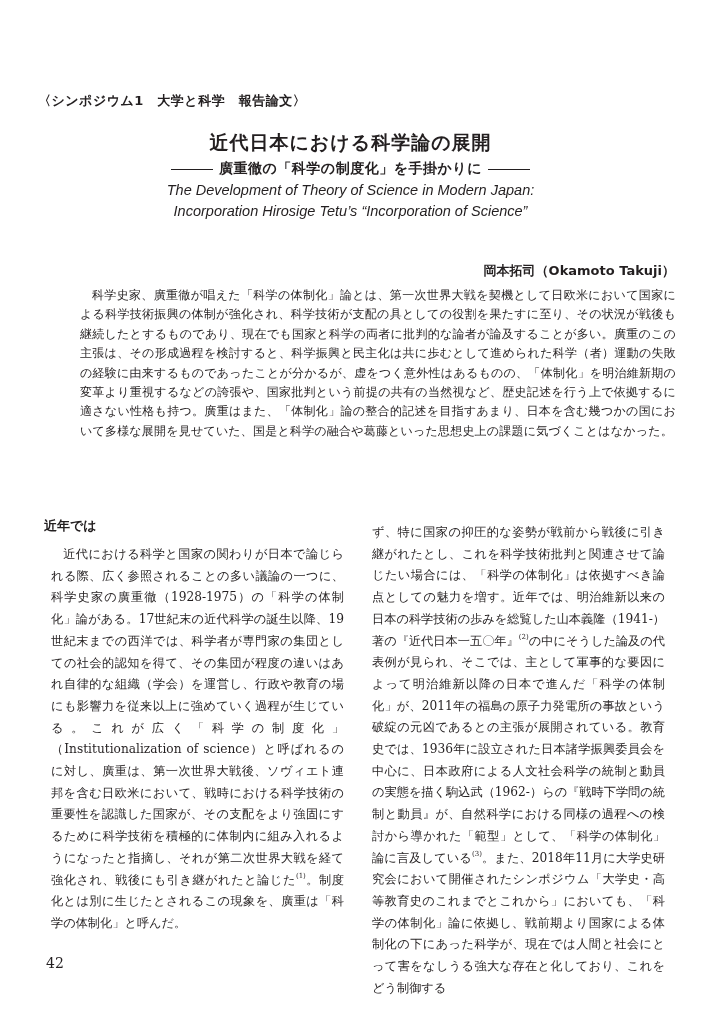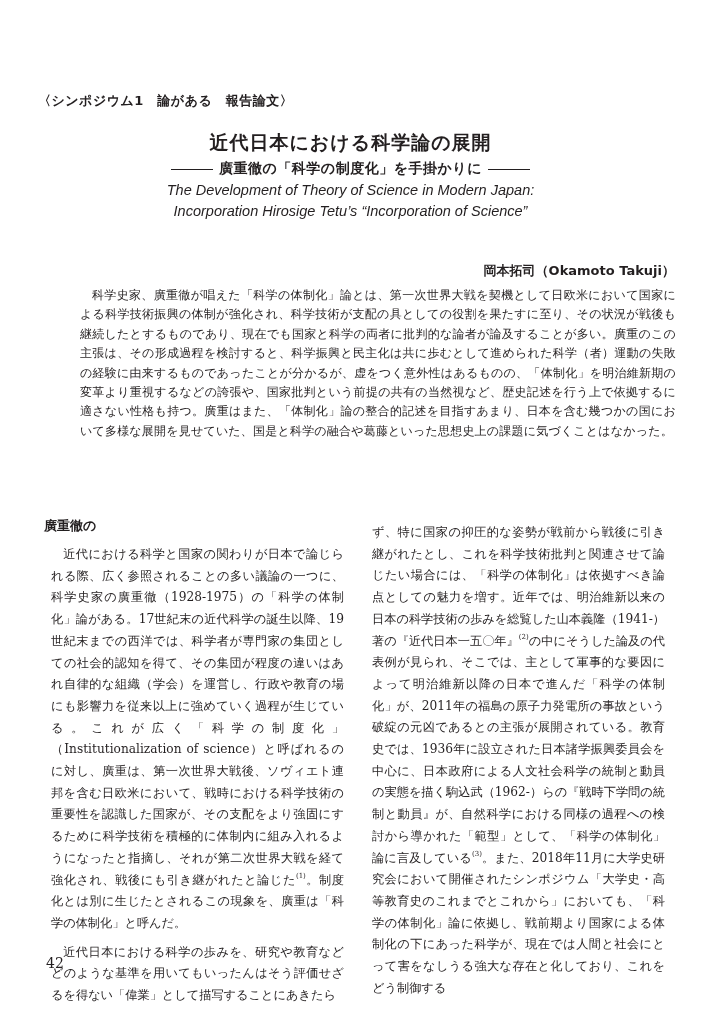--- a/index.html
+++ b/index.html
@@ -19,38 +19,37 @@
   .col-right { left: 365px; }
   .col p { margin: 7px; }
   .col p.indent { text-indent: 1em; }
   .section-heading { font-size: 13px; font-weight: bold; margin: 0; line-height: 22px; }
   sup { font-size: 7px; line-height: 0; vertical-align: 6px; }
   .page-number { position: absolute; left: 46px; top: 955px; font-size: 14px; }
 </style>
 </head>
 <body>
 
-<div class="symposium sans">〈シンポジウム1　論がある　報告論文〉</div>
+<div class="symposium sans">〈シンポジウム1　大学と科学　報告論文〉</div>
 
 <div class="title-block">
   <h1 class="main-title sans">近代日本における科学論の展開</h1>
   <p class="subtitle sans">
     <span class="dash"></span><span>廣重徹の「科学の制度化」を手掛かりに</span><span class="dash"></span>
   </p>
   <p class="en-title">The Development of Theory of Science in Modern Japan:</p>
   <p class="en-title">Incorporation Hirosige Tetu’s “Incorporation of Science”</p>
 </div>
 
 <div class="author sans">岡本拓司（Okamoto Takuji）</div>
 
 <p class="abstract serif">科学史家、廣重徹が唱えた「科学の体制化」論とは、第一次世界大戦を契機として日欧米において国家による科学技術振興の体制が強化され、科学技術が支配の具としての役割を果たすに至り、その状況が戦後も継続したとするものであり、現在でも国家と科学の両者に批判的な論者が論及することが多い。廣重のこの主張は、その形成過程を検討すると、科学振興と民主化は共に歩むとして進められた科学（者）運動の失敗の経験に由来するものであったことが分かるが、虚をつく意外性はあるものの、「体制化」を明治維新期の変革より重視するなどの誇張や、国家批判という前提の共有の当然視など、歴史記述を行う上で依拠するに適さない性格も持つ。廣重はまた、「体制化」論の整合的記述を目指すあまり、日本を含む幾つかの国において多様な展開を見せていた、国是と科学の融合や葛藤といった思想史上の課題に気づくことはなかった。</p>
 
 <div class="col col-left serif">
-  <h2 class="section-heading sans">廣重徹の</h2>
+  <h2 class="section-heading sans">近年では</h2>
   <p class="indent"><span>近代における科学と国家の関わりが日本で論じられる際、広く参照されることの多い議論の一つに、科学史家の廣重徹（1928-1975）の「科学の体制化」論がある。17世紀末の近代科学の誕生以降、19世紀末までの西洋では、科学者が専門家の集団としての社会的認知を得て、その集団が程度の違いはあれ自律的な組織（学会）を運営し、行政や教育の場にも影響力を従来以上に強めていく過程が生じている。これが広く「科学の制度化」（Institutionalization of science）と呼ばれるのに対し、廣重は、第一次世界大戦後、ソヴィエト連邦を含む日欧米において、戦時における科学技術の重要性を認識した国家が、その支配をより強固にするために科学技術を積極的に体制内に組み入れるようになったと指摘し、それが第二次世界大戦を経て強化され、戦後にも引き継がれたと論じた</span><sup>(1)</sup><span>。制度化とは別に生じたとされるこの現象を、廣重は「科学の体制化」と呼んだ。</span></p>
-  <p class="indent">近代日本における科学の歩みを、研究や教育などどのような基準を用いてもいったんはそう評価せざるを得ない「偉業」として描写することにあきたら</p>
 </div>
 
 <div class="col col-right serif">
   <p><span>ず、特に国家の抑圧的な姿勢が戦前から戦後に引き継がれたとし、これを科学技術批判と関連させて論じたい場合には、「科学の体制化」は依拠すべき論点としての魅力を増す。近年では、明治維新以来の日本の科学技術の歩みを総覧した山本義隆（1941-）著の『近代日本一五〇年』</span><sup>(2)</sup><span>の中にそうした論及の代表例が見られ、そこでは、主として軍事的な要因によって明治維新以降の日本で進んだ「科学の体制化」が、2011年の福島の原子力発電所の事故という破綻の元凶であるとの主張が展開されている。教育史では、1936年に設立された日本諸学振興委員会を中心に、日本政府による人文社会科学の統制と動員の実態を描く駒込武（1962-）らの『戦時下学問の統制と動員』が、自然科学における同様の過程への検討から導かれた「範型」として、「科学の体制化」論に言及している</span><sup>(3)</sup><span>。また、2018年11月に大学史研究会において開催されたシンポジウム「大学史・高等教育史のこれまでとこれから」においても、「科学の体制化」論に依拠し、戦前期より国家による体制化の下にあった科学が、現在では人間と社会にとって害をなしうる強大な存在と化しており、これをどう制御する</span></p>
 </div>
 
 <div class="page-number serif">42</div>
 
 </body></html>

